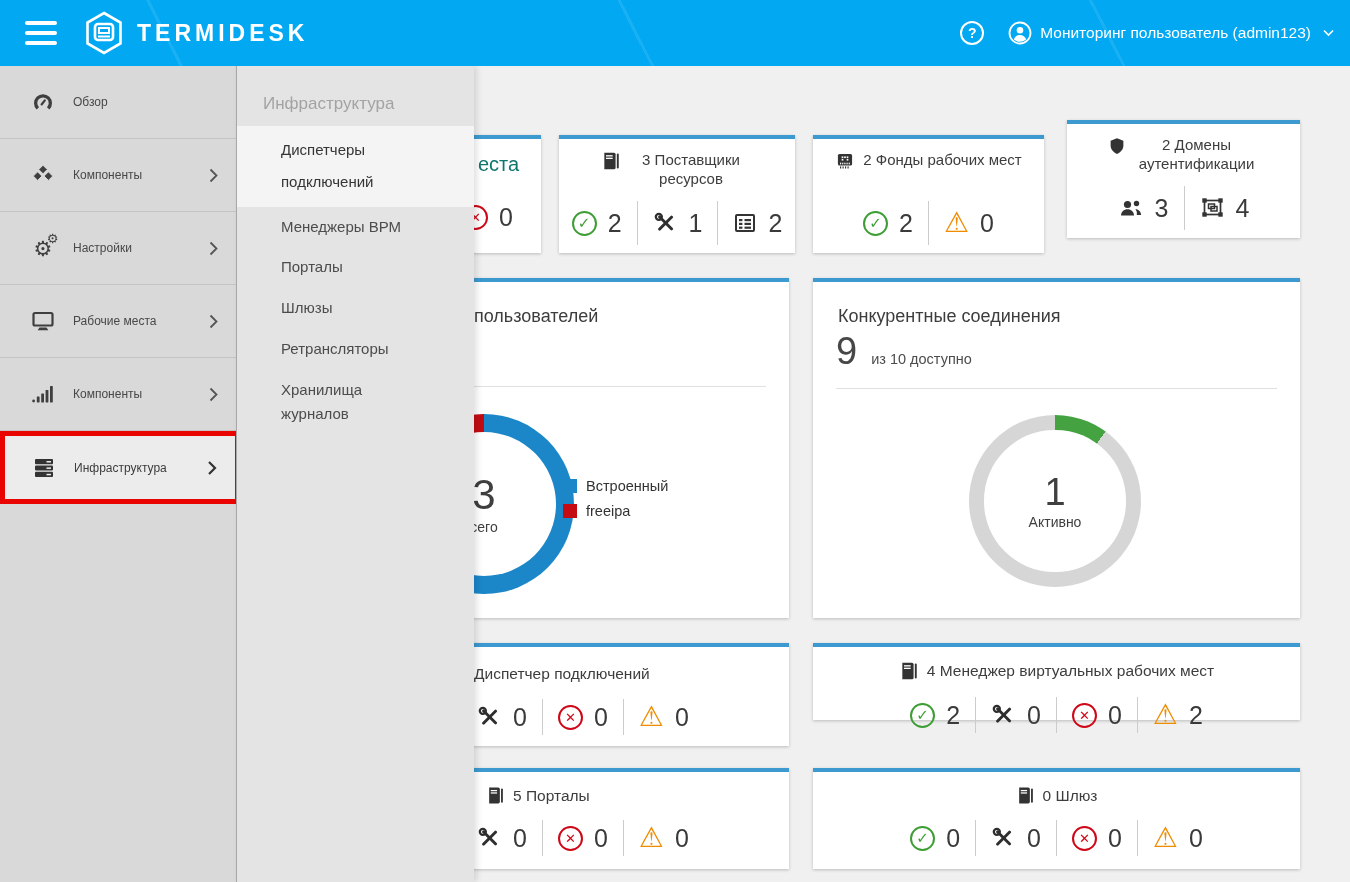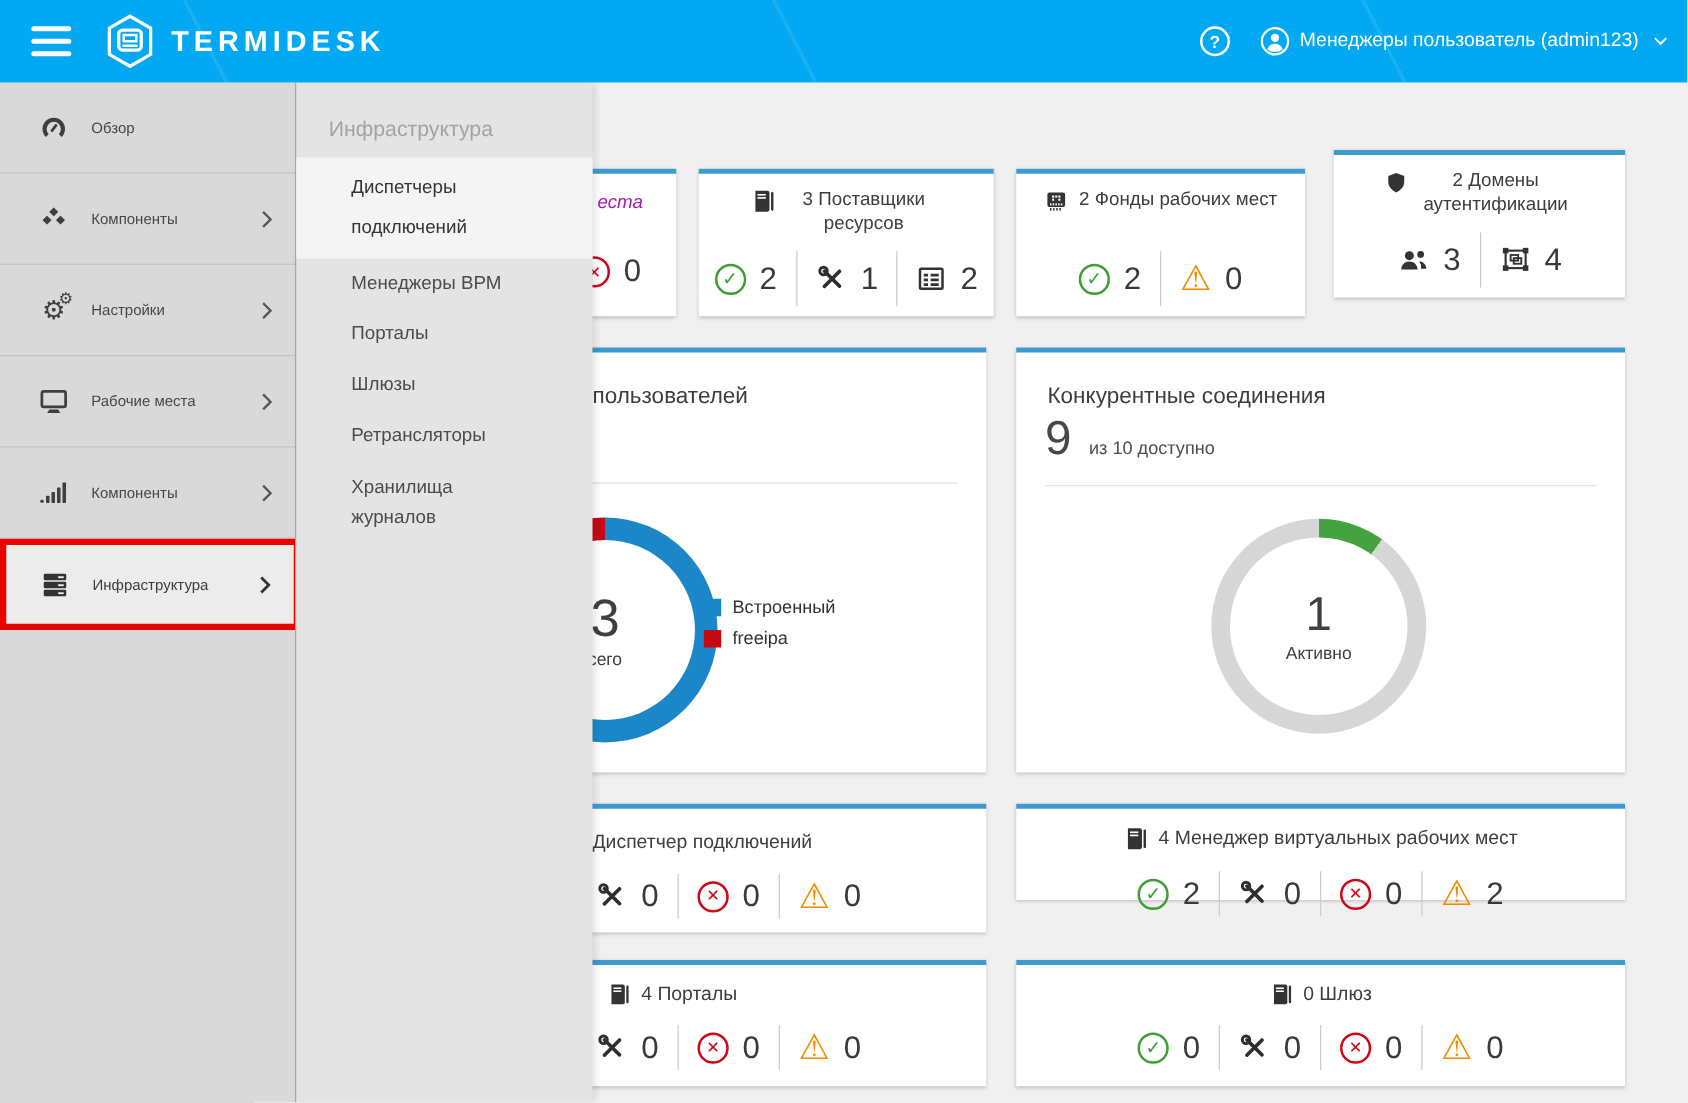--- a/index.html
+++ b/index.html
@@ -67,21 +67,21 @@
   .stat { display:flex; align-items:center; gap:11px; font-size:25px; color:#3a3a3a; }
   .sep { width:1px; background:#ccc; height:44px; margin:0 15px; }
   .sep-s { width:1px; background:#ccc; height:36px; margin:0 15px; }
 
   .cic { width:25px; height:25px; border-radius:50%; display:flex; align-items:center;
     justify-content:center; font-weight:bold; flex:0 0 auto; }
   .ok  { border:2.5px solid #3e9e35; color:#3e9e35; font-size:15px; }
   .err { border:2.5px solid #cf0717; color:#cf0717; font-size:13px; }
   .warn { color:#ef8c00; font-size:28px; line-height:1; font-weight:bold; }
 
-  .frag-title { position:absolute; left:173px; top:14px; font-size:15px; color:#a21caf;font-style:italic; }
+  .frag-title { position:absolute; left:173px; top:14px; font-size:20px; color:#0f766e; }
   .c1-stats { position:absolute; left:158px; top:64px; display:flex; align-items:center; }
 
   
   .big-card-title { position:absolute; font-size:18px; color:#3d3d3d; }
   .card-div { position:absolute; left:23px; right:23px; border-top:1px solid #e0e0e0; }
   .donut { position:absolute; border-radius:50%; }
   .uc-donut { left:89px; top:132px; width:180px; height:180px; }
   .cc-donut { left:156px; top:133px; width:172px; height:172px; }
   .hole { position:absolute; background:#fff; border-radius:50%; }
   .h80 { left:10%; top:10%; width:80%; height:80%; }
@@ -133,21 +133,21 @@
   <div class="hdr-right">
     <div class="help-ic">?</div>
     <div class="user-menu">
       <span>
         <svg width="24" height="24" viewBox="0 0 24 24">
           <circle cx="12" cy="12" r="10.5" fill="none" stroke="#fff" stroke-width="1.8"></circle>
           <circle cx="12" cy="9.2" r="3.3" fill="#fff"></circle>
           <path d="M5.8 18.6c1-3.2 3.4-4.7 6.2-4.7s5.2 1.5 6.2 4.7a10.5 10.5 0 0 1-12.4 0z" fill="#fff"></path>
         </svg>
       </span>
-      <span class="user-name">Менеджеры пользователь (admin123)</span>
+      <span class="user-name">Мониторинг пользователь (admin123)</span>
       <span class="chev-down">
         <svg width="11" height="8" viewBox="0 0 11 8" fill="none" stroke="#fff" stroke-width="1.6">
           <polyline points="1,1.5 5.5,6 10,1.5"></polyline>
         </svg>
       </span>
     </div>
   </div>
 </div>
 
 <div id="sidebar">
@@ -488,21 +488,21 @@
   <div class="card c-b3">
     <div class="bl-title b3-title">
       <span>
         <svg width="19" height="19" viewBox="0 0 24 24" fill="#333">
           <path d="M4 2h11.5a2 2 0 0 1 2 2v16a2 2 0 0 1-2 2H4z"></path>
           <rect x="6" y="5" width="8" height="1.6" fill="#fff"></rect>
             <rect x="6" y="8" width="8" height="1.6" fill="#fff"></rect>
           <rect x="19" y="3" width="2.3" height="18" rx="1.1"></rect>
         </svg>
       </span>
-      <span>4 Порталы</span>
+      <span>5 Порталы</span>
     </div>
     <div class="bl-stats" style="top:48px;">
       <div class="stat">
         <span>
           <svg width="25" height="25" viewBox="0 0 24 24" fill="#2e2e2e">
             <rect x="10.7" y="2" width="2.8" height="19" rx="1.2" transform="rotate(45 12 11.5)"></rect>
             <rect x="10.7" y="2" width="2.8" height="19" rx="1.2" transform="rotate(-45 12 11.5)"></rect>
             <circle cx="5.6" cy="5.6" r="2.9" fill="none" stroke="#2e2e2e" stroke-width="2.2"></circle>
           </svg>
         </span>

